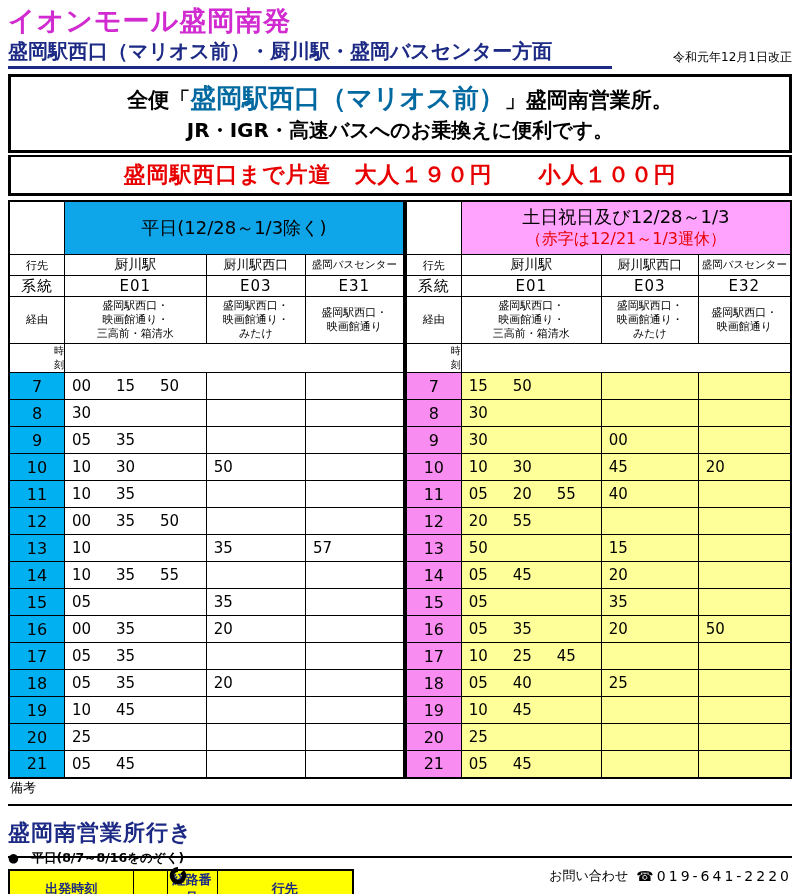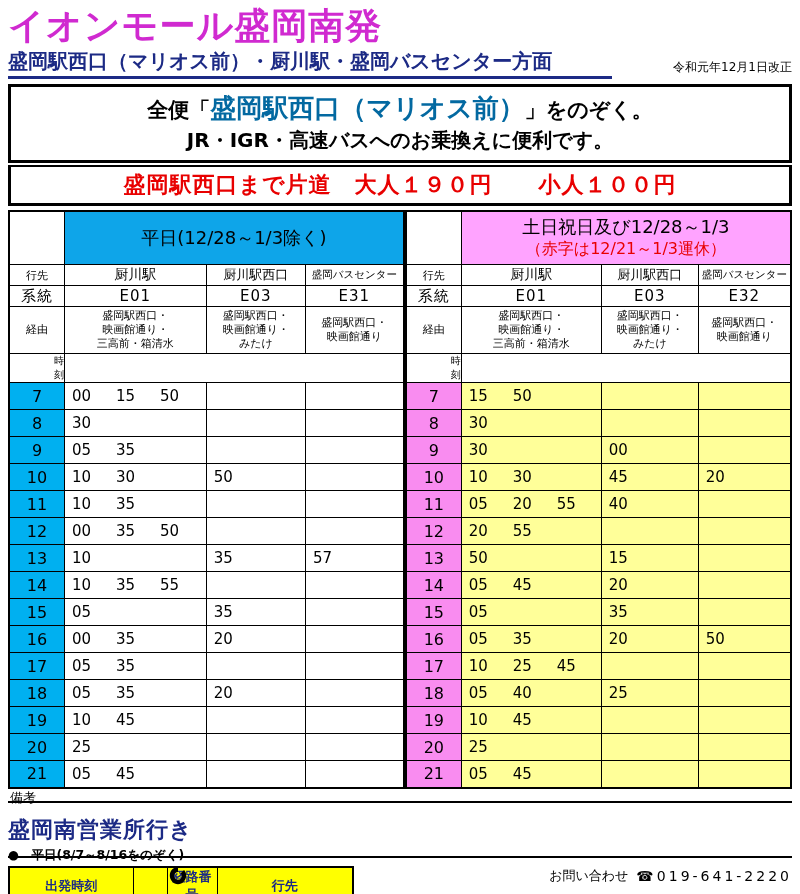--- a/index.html
+++ b/index.html
@@ -3,21 +3,21 @@
 <meta charset="utf-8">
 <style>
   * { margin:0; padding:0; box-sizing:border-box; }
   body { background:#fff; }
   .page {
     width:800px; height:894px; background:#fff; position:relative;
     font-family:"DejaVu Sans","Liberation Sans",sans-serif;
     padding:6px 8px 0 8px; overflow:hidden; color:#000;
   }
   
-  .title { font-size:36px; font-weight:bold; color:#d02ad0; letter-spacing:1px; line-height:1.1; }
+  .title { font-size:27px; font-weight:bold; color:#d02ad0; letter-spacing:1px; line-height:1.1; }
   .subtitle-row { display:flex; align-items:flex-end; justify-content:space-between; margin-top:2px; }
   .subtitle { font-size:20px; font-weight:bold; color:#1c2a85; border-bottom:3px solid #1c2a85; padding-bottom:1px; padding-right:60px; }
   .rev-date { font-size:12px; color:#000; padding-bottom:3px; white-space:nowrap; }
   
   .notice-box { border:3px solid #000; margin-top:5px; text-align:center; padding:4px 0 6px 0; }
   .notice-l1 { font-size:21px; font-weight:bold; }
   .notice-hl { color:#0369a1; font-size:26px; }
   .notice-l2 { font-size:20px; font-weight:bold; margin-top:1px; }
   .fare-box { border:3px solid #000; border-top-width:2px; margin-top:2px; text-align:center; padding:3px 0; }
   .fare-text { font-size:22px; font-weight:bold; color:#e80000; letter-spacing:1px; }
@@ -31,21 +31,21 @@
   .band-sub { font-size:16px; color:#e80000; }
   td.rowlab { font-size:11px; text-align:center; background:#fff; }
   tr.r-dest td { height:21px; text-align:center; }
   tr.r-route td { height:21px; text-align:center; font-size:15px; letter-spacing:1px; }
   tr.r-via td { height:47px; text-align:center; font-size:11px; line-height:1.3; }
   tr.r-time td { height:13px;padding-left:44px; }
   td.hour { text-align:center; font-size:16px; height:27px; }
   td.mins { padding-left:7px; font-size:15px; white-space:nowrap; }
   span.min { display:inline-block; width:44px; }
   
-  .remarks-row { border-bottom:2px solid #000; height:14px; font-size:13px; padding-left:2px; }
+  .remarks-row { border-bottom:2px solid #000; height:27px; font-size:13px; padding-left:2px; }
   
   .bottom-sec { margin-top:12px; }
   .bottom-heading { font-size:22px; font-weight:bold; color:#1c2a85; letter-spacing:1px; }
   .bottom-cond { font-size:12.5px; font-weight:bold; margin-top:2px; }
   table.mini { border-collapse:collapse; table-layout:fixed; border:2px solid #000; margin-top:2px; }
   table.mini td { border:1px solid #000; text-align:center; overflow:hidden; }
   table.mini tr.mini-head td { background:#ffff00; color:#1c2a85; font-weight:bold; height:17px; font-size:13px; }
   table.mini td.tiny { font-size:8px; }
   table.mini tr.mini-data td { height:23px; background:#fff; }
   .dep-time { font-size:20px; }
@@ -64,21 +64,21 @@
 
 <div class="page">
 
   <div class="title">イオンモール盛岡南発</div>
   <div class="subtitle-row">
     <span class="subtitle">盛岡駅西口（マリオス前）・厨川駅・盛岡バスセンター方面</span>
     <span class="rev-date">令和元年12月1日改正</span>
   </div>
 
   <div class="notice-box">
-    <div class="notice-l1"><span>全便「</span><span class="notice-hl">盛岡駅西口（マリオス前）</span><span>」をのぞく。</span></div>
+    <div class="notice-l1"><span>全便「</span><span class="notice-hl">盛岡駅西口（マリオス前）</span><span>」盛岡南営業所。</span></div>
     <div class="notice-l2">JR・IGR・高速バスへのお乗換えに便利です。</div>
   </div>
 
   <div class="fare-box">
     <span class="fare-text">盛岡駅西口まで片道　大人１９０円　　小人１００円</span>
   </div>
 
   <div class="tables-row">
       <table class="tt">
         <colgroup>

